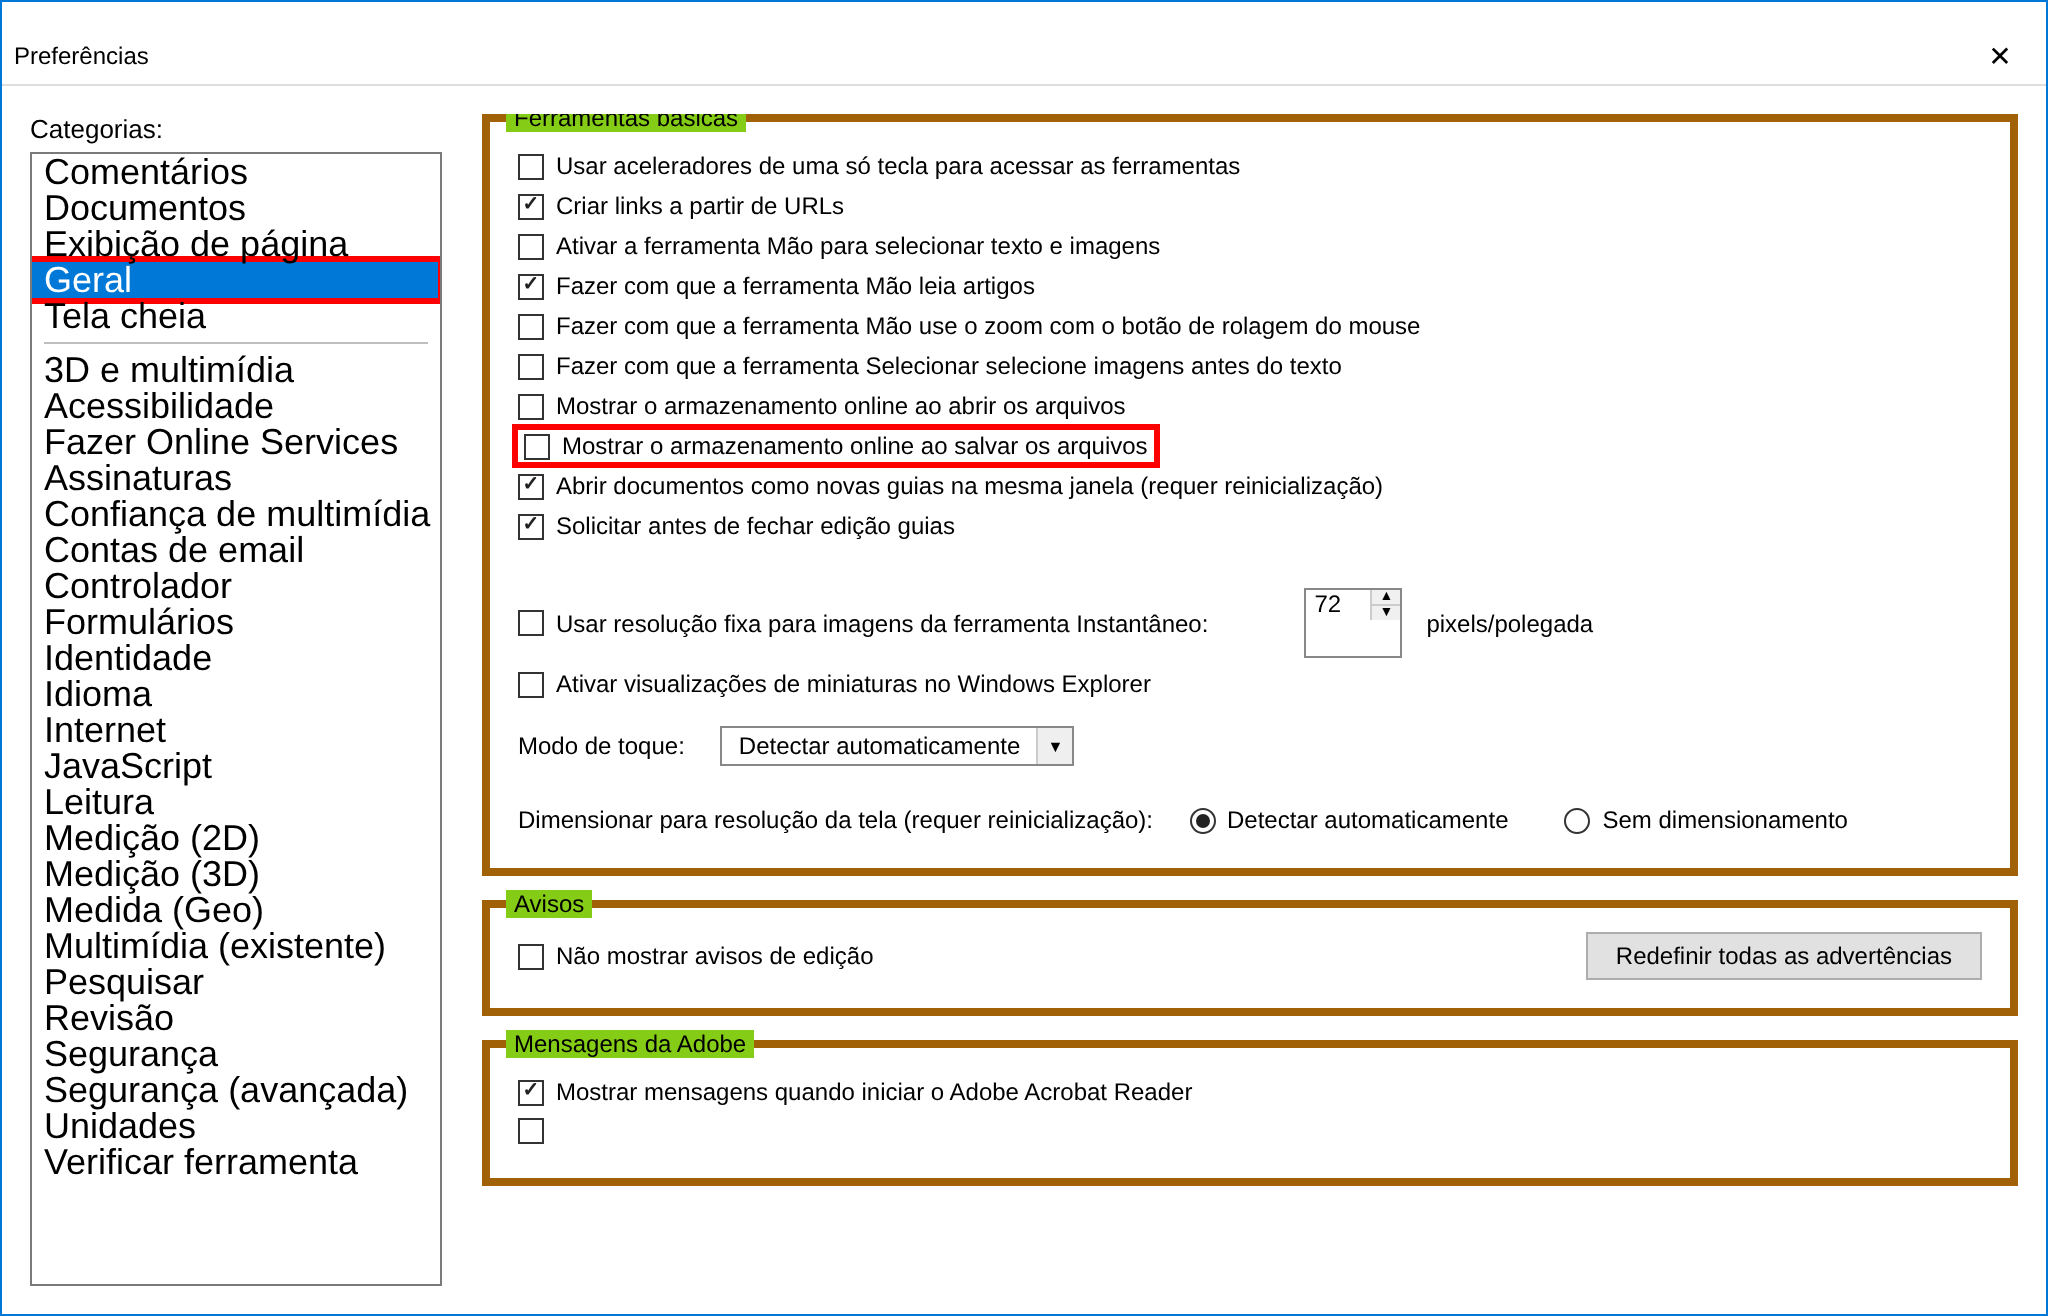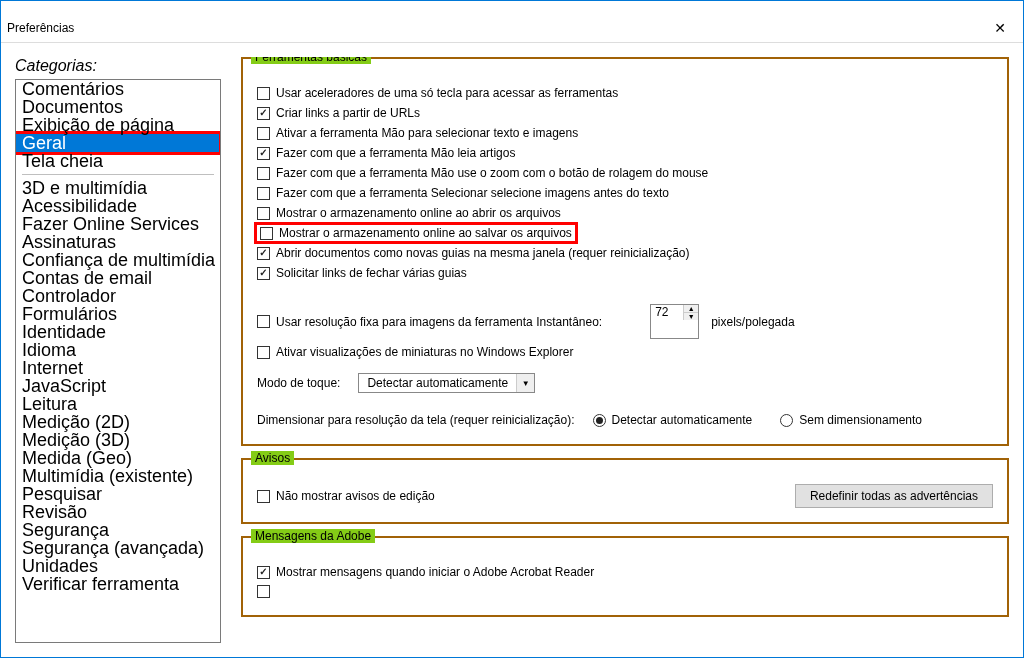--- a/index.html
+++ b/index.html
@@ -37,21 +37,21 @@
     padding: 14px 14px 14px 14px;
     gap: 20px;
     overflow: hidden;
   }
   .leftcol {
     width: 206px;
     display: flex;
     flex-direction: column;
     flex-shrink: 0;
   }
-  .cat-label { margin-bottom: 4px; font-size: 16px; font-style: italic; }
+  .cat-label { margin-bottom: 4px; font-size: 13px; }
   .listbox {
     flex: 1;
     border: 1px solid #7a7a7a;
     background: #fff;
     position: relative;
     overflow: hidden;
   }
   .listbox .items { padding: 0; }
   .list-item {
     padding: 1px 6px;
@@ -76,22 +76,22 @@
     padding: 0;
   }
   .rightcol {
     flex: 1;
     overflow: auto;
     display: flex;
     flex-direction: column;
     gap: 12px;
   }
   .groupbox {
-    border: 2px solid #a16207;
-    padding: 24px 14px 14px 14px;
+    border: 4px solid #a16207;
+    padding: 12px 14px 14px 14px;
     position: relative;
   }
   .groupbox .legend {
     position: absolute;
     top: -9px;
     left: 8px;
     background: #84cc16;
     padding: 0 4px;
     font-size: 12px;
   }
@@ -250,21 +250,21 @@
             <span class="chk"></span>
             <span class="opt-label">Mostrar o armazenamento online ao abrir os arquivos</span>
           </div><div class="opt-row hl-red-row">
             <span class="chk"></span>
             <span class="opt-label">Mostrar o armazenamento online ao salvar os arquivos</span>
           </div><div class="opt-row">
             <span class="chk checked"></span>
             <span class="opt-label">Abrir documentos como novas guias na mesma janela (requer reinicialização)</span>
           </div><div class="opt-row">
             <span class="chk checked"></span>
-            <span class="opt-label">Solicitar links de fechar várias guias</span>
+            <span class="opt-label">Solicitar antes de fechar edição guias</span>
           </div></div>
 
       <div class="spacer"></div>
 
       <div class="opt-row">
         <span class="chk" id="fixed-res-chk"></span>
         <span class="opt-label">Usar resolução fixa para imagens da ferramenta Instantâneo:</span>
         <span style="width:30px"></span>
         <span class="numfield">
           <input type="text" value="72" style="">

